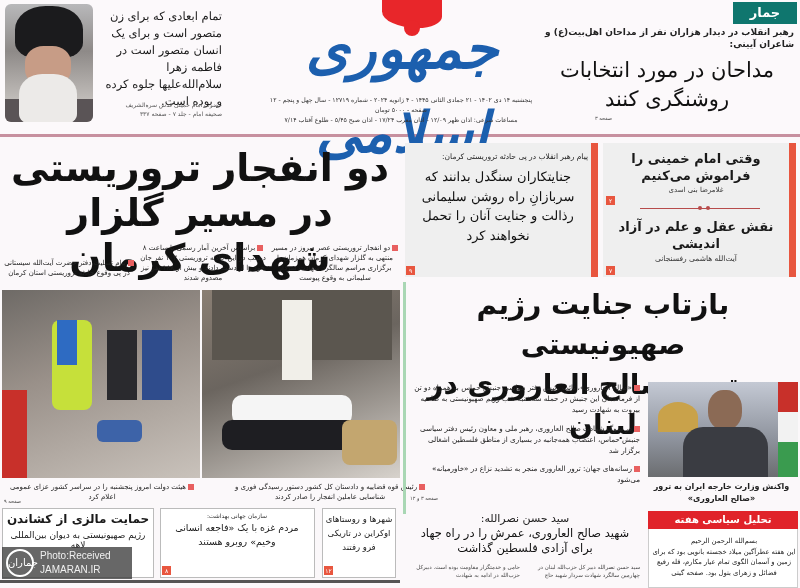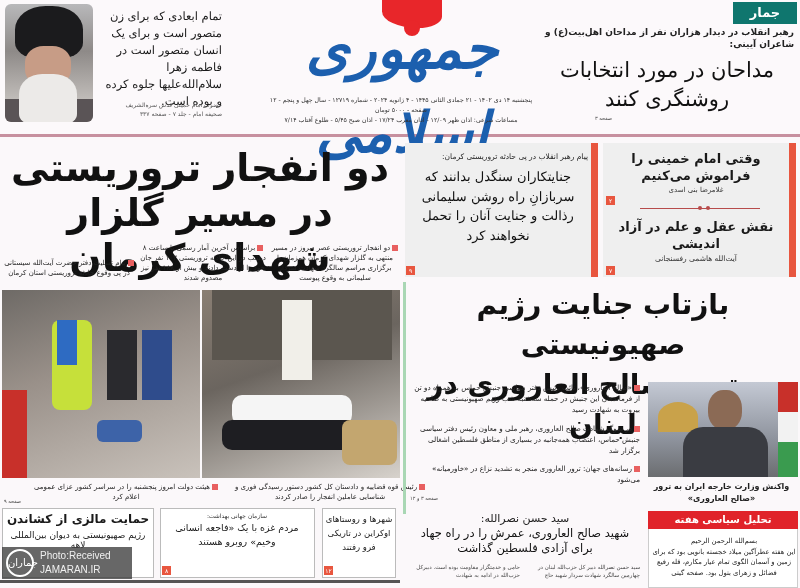--- a/index.html
+++ b/index.html
@@ -35,21 +35,21 @@
   .sub { font-size: 7px; line-height: 10px; text-align: center; color: #222; }
   .bullet { display: inline-block; width: 6px; height: 6px; background: #e86060; margin-left: 2px; vertical-align: middle; }
   #sub1 { left: 270px; top: 243px; width: 130px; }
   #sub2 { left: 138px; top: 243px; width: 130px; }
   #sub3 { left: 4px; top: 243px; width: 130px; margin-top: 15px; }
 
   
   #photo-left { left: 2px; top: 290px; width: 198px; height: 188px; background: linear-gradient(160deg,#6e6a66 0%,#999089 40%,#c9c2bb 100%); overflow: hidden; }
   #photo-right { left: 202px; top: 290px; width: 198px; height: 188px; background: linear-gradient(160deg,#8a7f74 0%,#6b655f 40%,#d7d2cc 100%); overflow: hidden; }
   .ph { position: absolute; }
-  #photo-caption-left { left: 4px; top: 482px; width: 196px; margin-left: 24px; }
+  #photo-caption-left { left: 4px; top: 482px; width: 196px; }
   #photo-caption-right { left: 204px; top: 482px; width: 196px; margin-left: 28px; }
   #photo-page { left: 4px; top: 498px; font-size: 5px; color: #444; }
 
   
   #box-leader { left: 405px; top: 143px; width: 193px; height: 134px; background: #efefef; }
   #box-leader-bar { left: 591px; top: 143px; width: 7px; height: 134px; background: #e8563f; }
   #leader-kicker { left: 408px; top: 152px; width: 180px; font-size: 7.5px; text-align: right; color: #222; }
   #leader-quote { left: 408px; top: 167px; width: 180px; font-family: "DejaVu Serif", serif; font-size: 13px; line-height: 19.5px; text-align: center; color: #111; }
   .pgbadge { position: absolute; width: 9px; height: 9px; background: #e8563f; color: #fff; font-size: 6px; line-height: 9px; text-align: center; }
 

